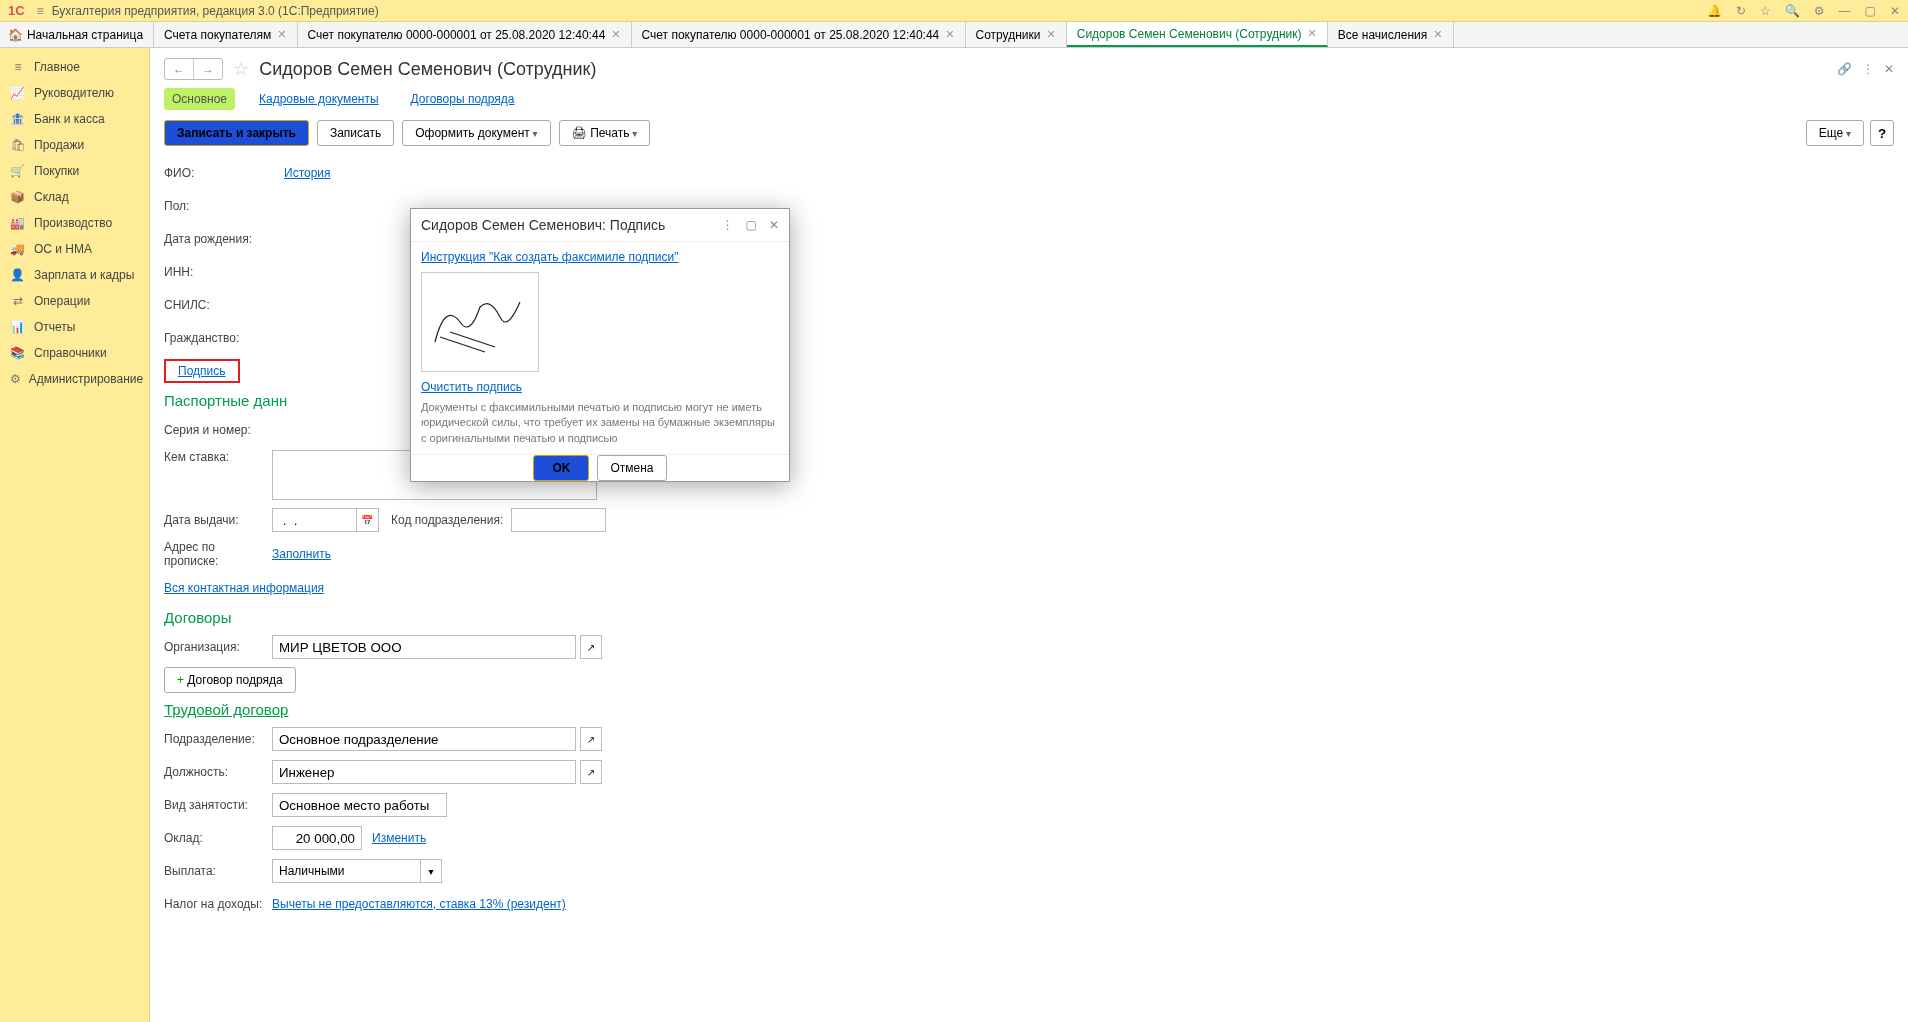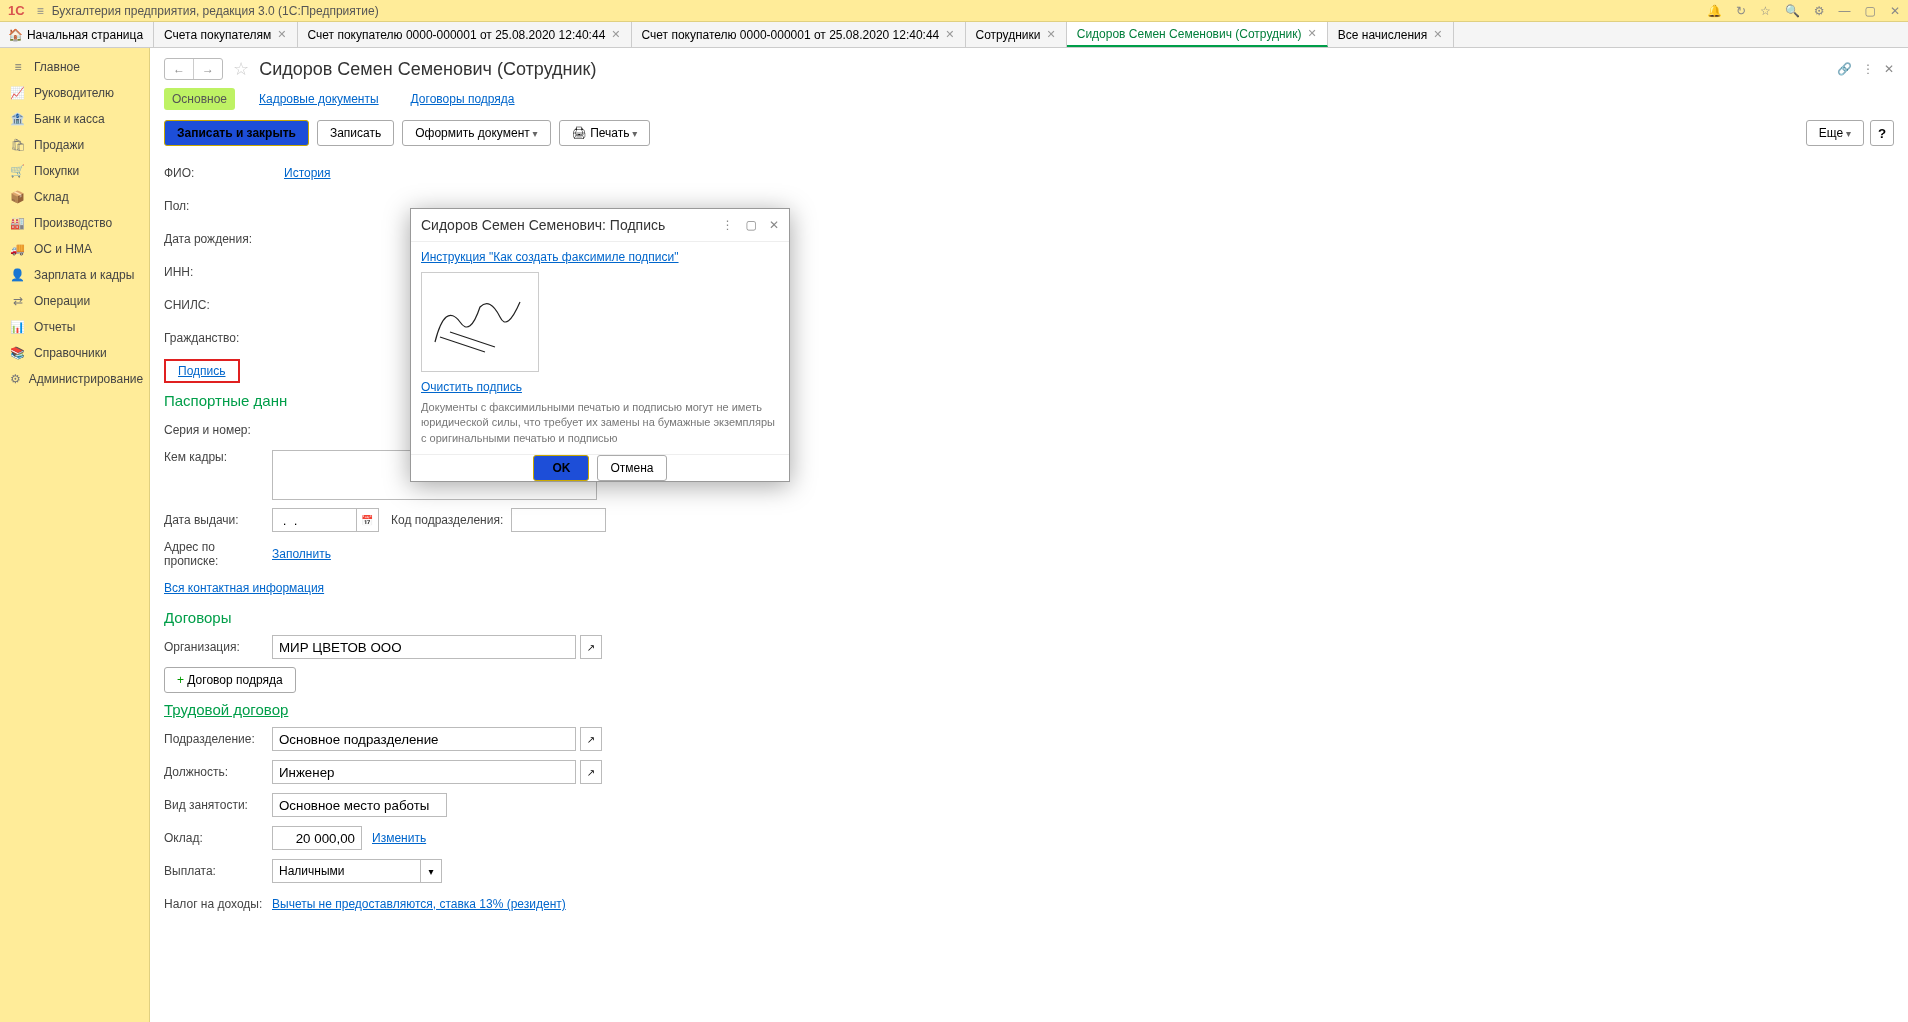--- a/index.html
+++ b/index.html
@@ -225,21 +225,21 @@
       </div>
     <div class="form-row">
         <span class="red-box"><span class="link">Подпись</span></span>
       </div>
 
     <div class="section-head">Паспортные данн</div>
     <div class="form-row">
         <span class="lbl">Серия и номер:</span>
       </div>
     <div class="form-row" style="align-items:flex-start">
-        <span class="lbl">Кем кадры:</span>
+        <span class="lbl">Кем ставка:</span>
         <textarea style="width: 325px; height: 50px; border: 1px solid rgb(187, 187, 187); resize: none;"></textarea>
       </div>
     <div class="form-row">
         <span class="lbl">Дата выдачи:</span>
         <input type="text" class="date-input" value=" .  ." style="">
         <button class="date-btn">📅</button>
         <span class="lbl" style="width:auto;margin-left:12px">Код подразделения:</span>
         <input type="text" class="code-input" style="">
       </div>
     <div class="form-row">

